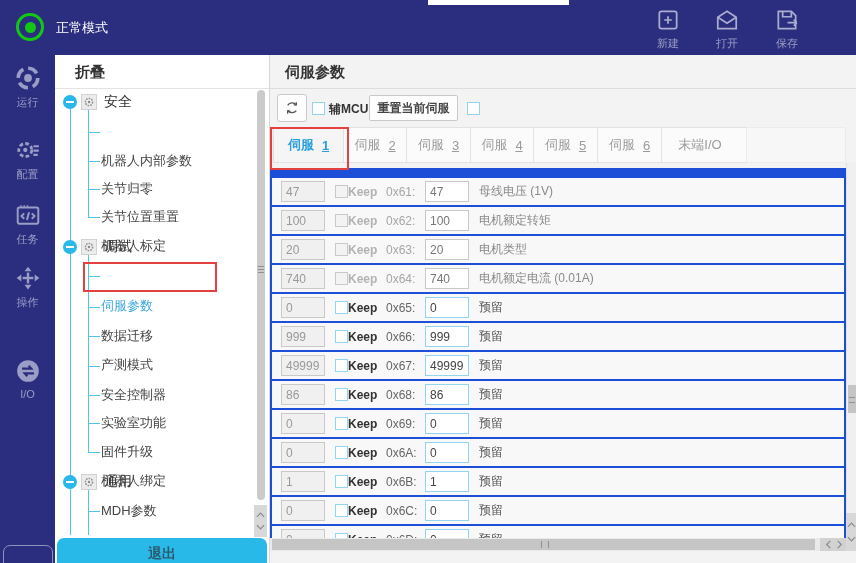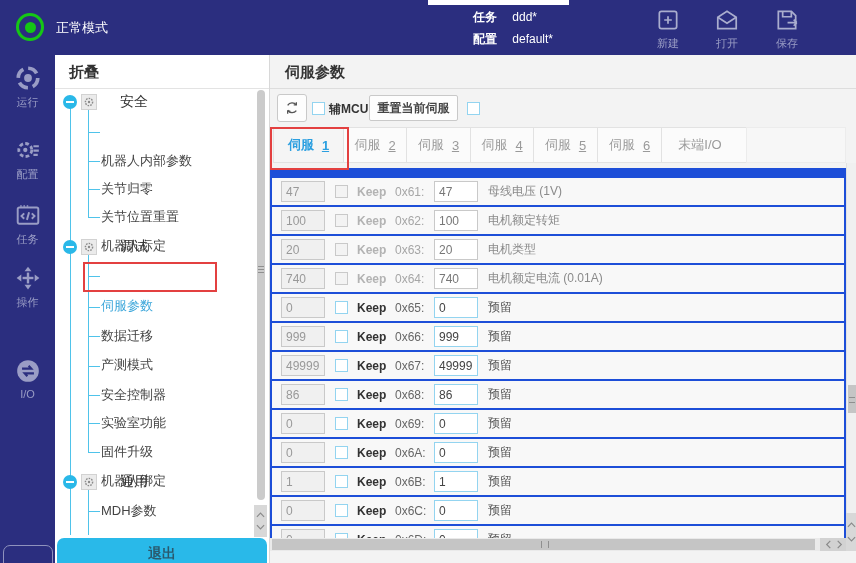--- a/index.html
+++ b/index.html
@@ -21,30 +21,30 @@
   .tlabel{display:block;font-size:11px;margin-top:3px;color:#9a9dc5;}
   
   .sidebar{position:absolute;left:0;top:55px;width:55px;height:508px;background:#2b2e7f;}
   .side-item{position:absolute;left:0;width:55px;text-align:center;color:#9a9dc5;cursor:pointer;}
   .side-item svg{display:block;margin:0 auto;}
   .slabel{display:block;font-size:11px;margin-top:4px;}
   .side-cut{position:absolute;left:3px;top:490px;width:48px;height:30px;border:1px solid #8f92bd;border-radius:7px;}
   
   .treepanel{position:absolute;left:55px;top:55px;width:215px;height:508px;background:#ffffff;
              border-right:1px solid #d8d8d8;box-sizing:border-box;}
-  .tree-header{height:33px;line-height:33px;padding-left:14px;font-size:15px;font-weight:700;color:#333;
+  .tree-header{height:33px;line-height:33px;padding-left:20px;font-size:15px;font-weight:700;color:#333;
                border-bottom:1px solid #e3e3e3;}
   .tree-body{position:absolute;left:0;top:34px;width:214px;height:449px;overflow:hidden;}
   .tline{position:absolute;background:#4fc3ea;}
   .tgroup{position:absolute;left:0;height:26px;display:flex;align-items:center;cursor:pointer;}
   .minus{position:absolute;left:8px;width:14px;height:14px;border-radius:50%;background:#2ab8e8;}
   .minus::after{content:"";position:absolute;left:3px;top:6px;width:8px;height:2px;background:#fff;}
   .gearbox{position:absolute;left:26px;width:16px;height:16px;background:#ebebeb;border:1px solid #d2d2d2;
            box-sizing:border-box;display:flex;align-items:center;justify-content:center;}
-  .glabel{position:absolute;left:65px;font-size:14px;color:#333;white-space:nowrap;}
+  .glabel{position:absolute;left:49px;font-size:14px;color:#333;white-space:nowrap;}
   .titem{position:absolute;left:46px;height:24px;line-height:24px;font-size:13px;color:#444;
          white-space:nowrap;cursor:pointer;}
   .titem.selected{color:#3ba6da;}
   .tree-scroll{position:absolute;left:202px;top:1px;width:8px;height:410px;background:#cbcbcb;border-radius:4px;}
   .tree-grip{position:absolute;left:1px;top:176px;width:6px;height:8px;
              background:repeating-linear-gradient(to bottom,#8f8f8f 0 1px,transparent 1px 3px);}
   .tree-scroll-btns{position:absolute;left:199px;top:416px;width:13px;height:32px;background:#d8d8d8;
              display:flex;flex-direction:column;align-items:center;justify-content:space-evenly;}
   .exit-btn{position:absolute;left:2px;top:483px;width:210px;height:32px;background:#29b9e9;border:none;
             border-radius:7px;font-size:14px;font-weight:700;color:#2a5a6e;cursor:pointer;
@@ -71,21 +71,21 @@
   .tnum{text-decoration:underline;}
   .tab-filler{width:100px;border:1px solid #ececec;margin-left:-1px;height:36px;box-sizing:border-box;background:#f7f7f7;}
   .rows{position:absolute;left:0;top:113px;width:576px;height:370px;background:#1d4ed8;overflow:hidden;}
   .prow{height:27px;margin:0 2px 2px 2px;background:#f8f8f8;display:flex;align-items:center;}
   .prow:first-child{margin-top:10px;}
   .val1,.val2{width:44px;height:21px;box-sizing:border-box;padding:0 4px;font-size:12px;
       font-family:"Liberation Sans","DejaVu Sans",sans-serif;}
   .val1{margin-left:9px;border:1px solid #c9c9c9;background:#f0f0f0;color:#999;}
   .val2{margin-left:5px;border:1px solid #93d4f0;background:#fff;color:#444;}
   .rcb{margin-left:10px;}
-  .keep{margin-left:9px;width:32px;font-size:12px;font-weight:700;color:#333;}
+  .keep{margin-left:0;width:32px;font-size:12px;font-weight:700;color:#333;}
   .addr{margin-left:6px;width:34px;font-size:12px;color:#666;}
   .desc{margin-left:10px;font-size:12px;color:#555;white-space:nowrap;}
   .prow.disabled .cb{border-color:#c9c9c9;background:#f3f3f3;}
   .prow.disabled .keep{color:#b3b3b3;}
   .prow.disabled .addr{color:#a6a6a6;}
   .prow.disabled .desc{color:#8a8a8a;}
   .prow.disabled .val2{border-color:#c9c9c9;color:#777;}
   .hscroll{position:absolute;left:0;top:483px;width:570px;height:13px;background:#eaeaea;}
   .hthumb{position:absolute;left:2px;top:1px;width:543px;height:11px;background:#c5c5c5;cursor:pointer;}
   .hthumb::after{content:"";position:absolute;left:50%;top:2px;width:6px;height:7px;margin-left:-3px;
@@ -103,30 +103,20 @@
   .anno-tree{left:83px;top:262px;width:130px;height:26px;}
   .anno-tab{left:270px;top:127px;width:75px;height:39px;}
 </style>
 </head>
 <body>
 
 <div class="topbar">
   <div class="status-icon"></div>
   <div class="mode-label">正常模式</div>
   <div class="top-strip"></div>
-  <div class="topinfo">
-    <div class="info-row">
-      <span class="info-label">任务</span>
-      <span>ddd*</span>
-    </div>
-    <div class="info-row">
-      <span class="info-label">配置</span>
-      <span>default*</span>
-    </div>
-  </div>
   <div class="top-action" style="left:638px">
     <span>
       <svg width="26" height="26" viewBox="0 0 24 24" fill="none" stroke="currentColor" stroke-width="1.6">
         <rect x="4" y="4" width="16" height="16" rx="2"></rect>
           <path d="M12 8.5v7M8.5 12h7"></path>
         </svg>
     </span>
     <span class="tlabel">新建</span>
   </div>
   <div class="top-action" style="left:697px">

